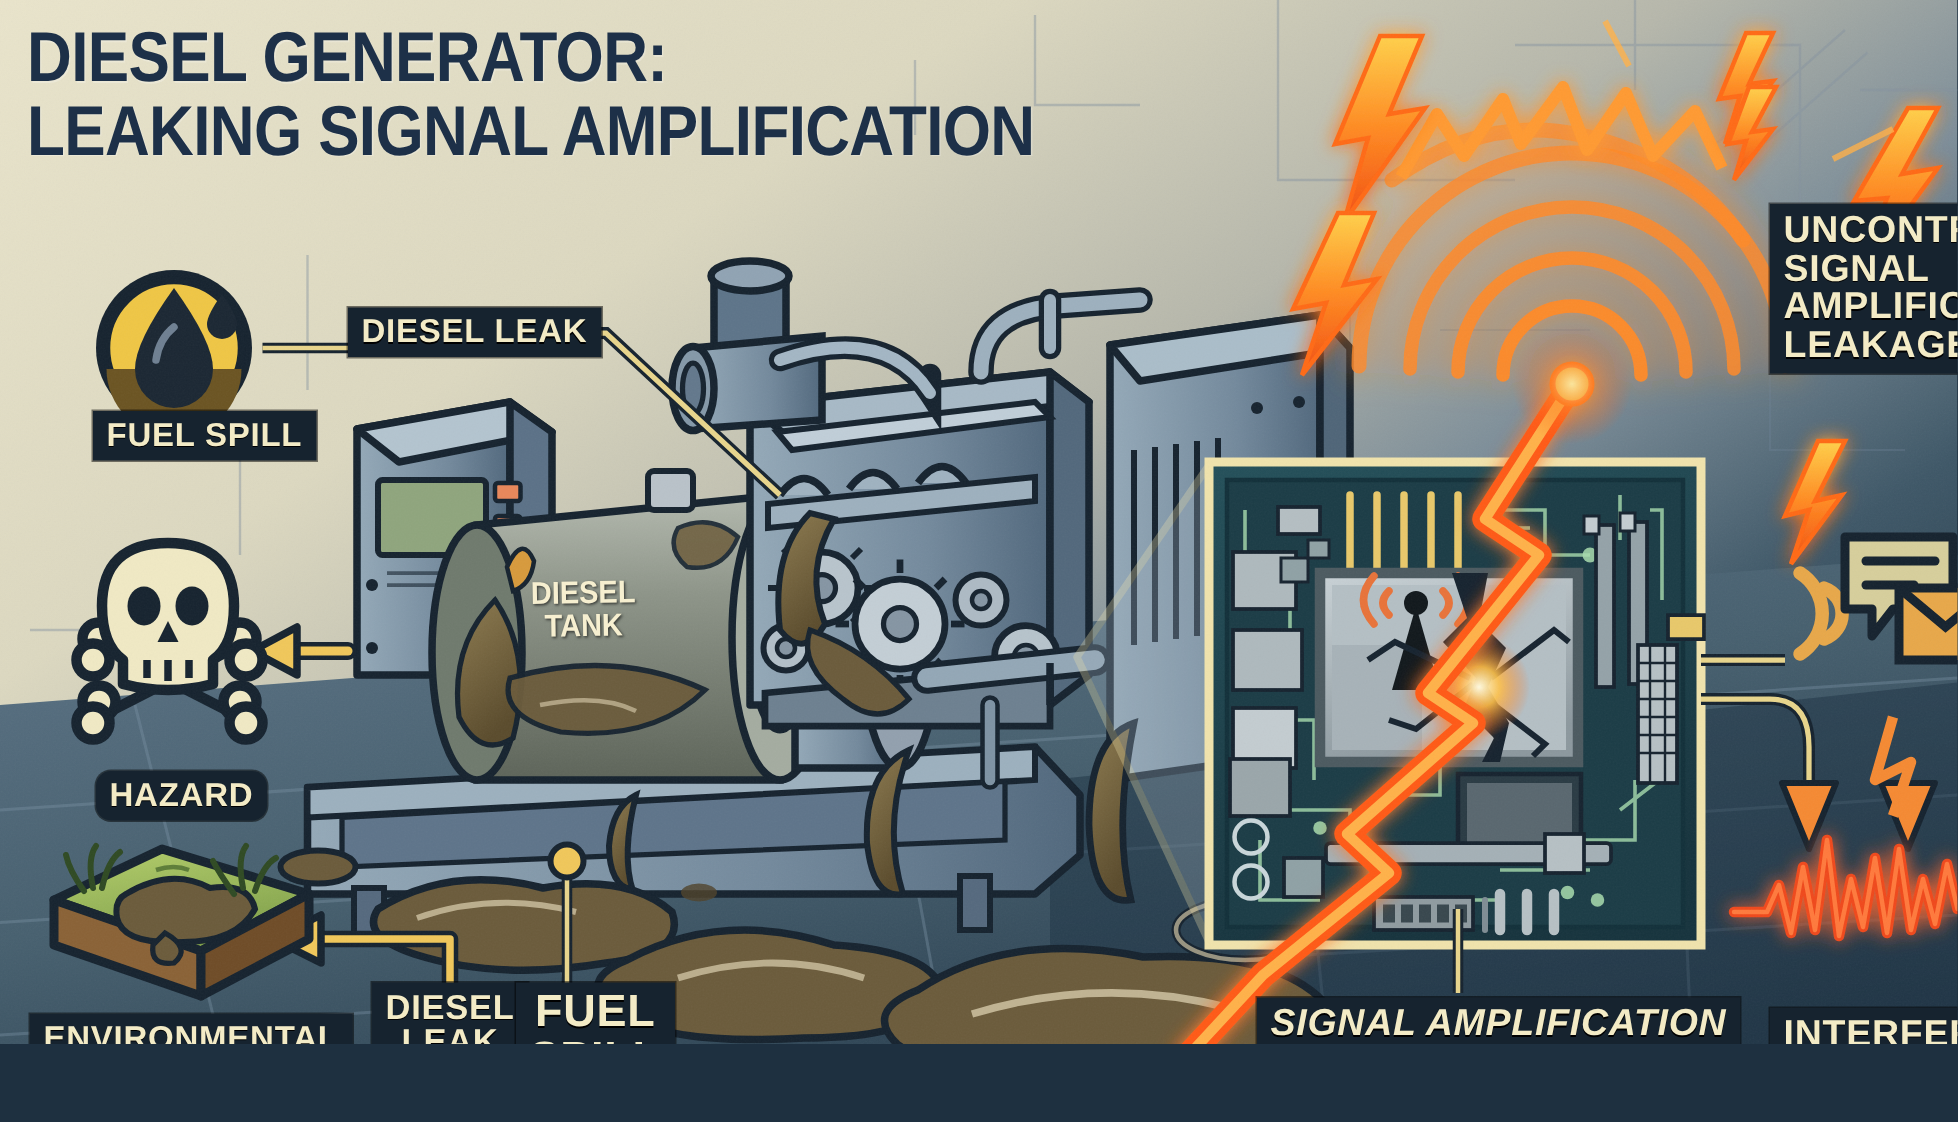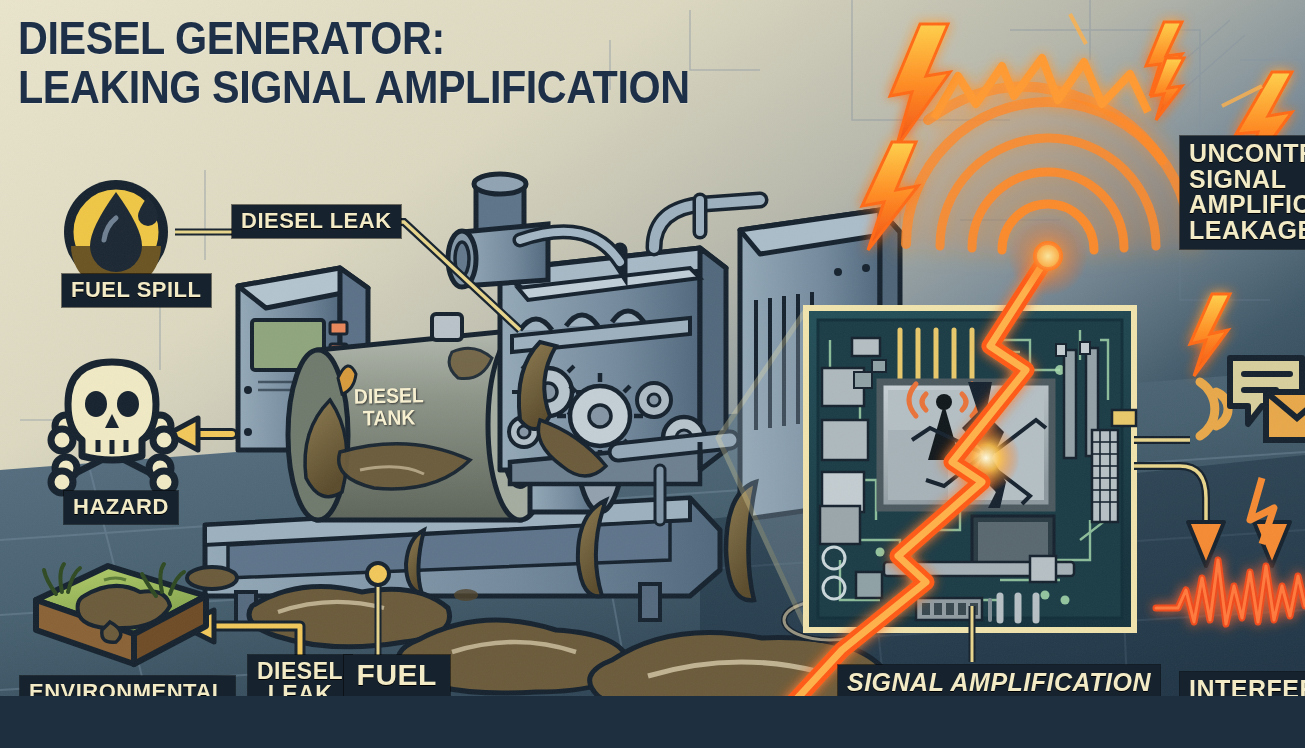--- a/index.html
+++ b/index.html
@@ -651,21 +651,21 @@
 
 <div class="title">
   <div>DIESEL GENERATOR:</div>
   <div>LEAKING SIGNAL AMPLIFICATION</div>
 </div>
 
 <div class="chip" style="left:62px; top:274px; font-size:22px;">FUEL SPILL</div>
 
 <div class="chip" style="left:232px; top:205px; font-size:22px;">DIESEL LEAK</div>
 
-<div class="chip" style="left:64px; top:491px; font-size:22px;">HAZARD</div>
+<div class="chip" style="left:64px; top:514px; font-size:22px;border-radius:10px;">HAZARD</div>
 
 <div class="tank-text" style="left:338px; top:386px; width:110px;">DIESEL
 TANK</div>
 
 <div class="chip c2" style="left:248px; top:655px; font-size:23px; text-align:center;">DIESEL
 LEAK</div>
 
 <div class="chip c2" style="left:20px; top:676px; font-size:22px; text-align:center;">ENVIRONMENTAL
 DAMAGE</div>
 

